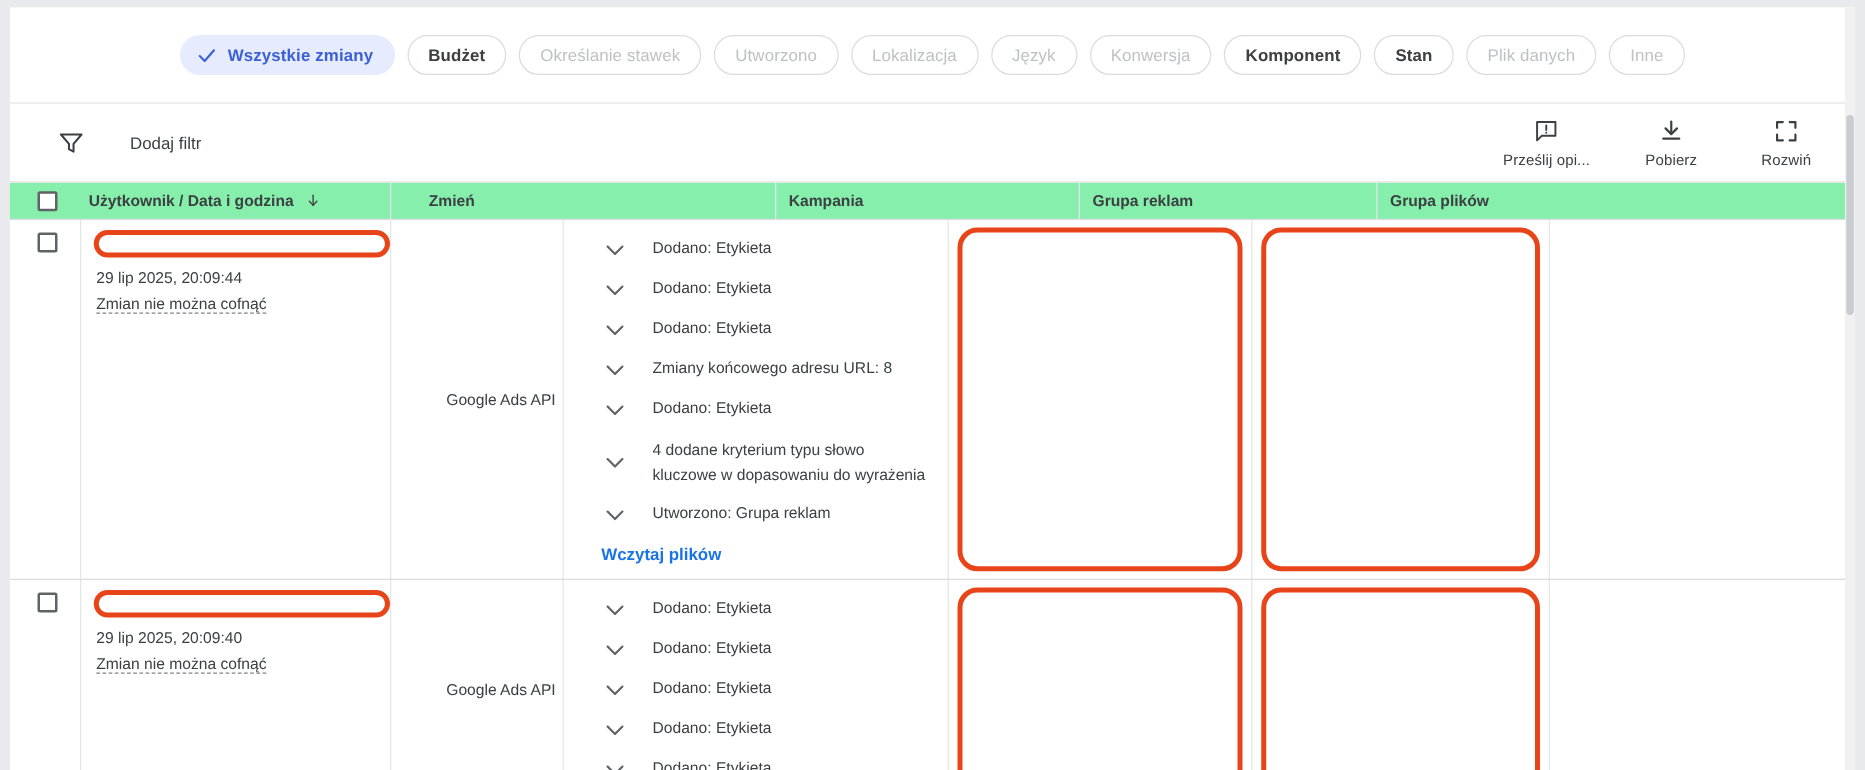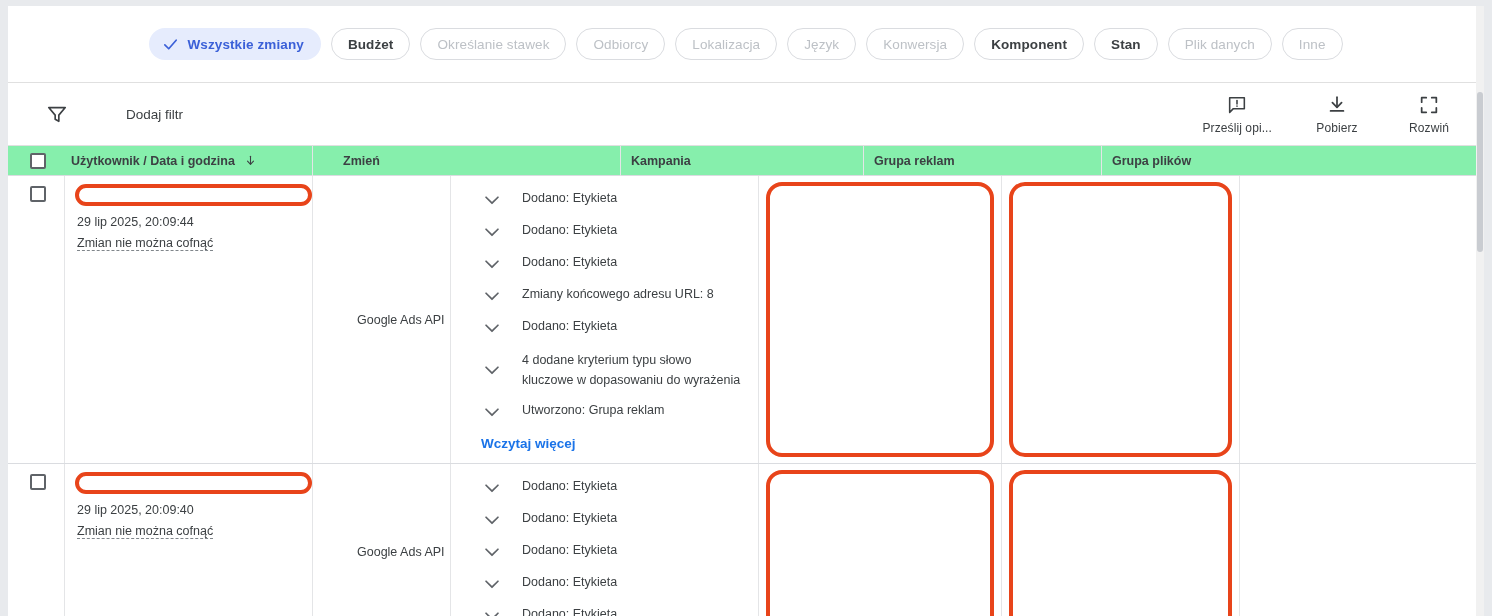--- a/index.html
+++ b/index.html
@@ -75,21 +75,21 @@
     background: #fff;
     border-bottom: 1px solid #e0e0e0;
     position: relative;
   }
   .funnel {
     width: 22px; height: 22px;
     flex: 0 0 auto;
     cursor: pointer;
   }
   .add-filter {
-    margin-left: 58px;
+    margin-left: 36px;
     font-size: 13.5px;
     color: #3c4043;
     cursor: pointer;
   }
   .toolbar-actions {
     margin-left: auto;
     display: flex;
     align-items: flex-start;
     gap: 38px;
     padding-right: 14px;
@@ -271,21 +271,21 @@
         </span>
         <span>Wszystkie zmiany</span>
       </div>
       <div class="chip">
         <span>Budżet</span>
       </div>
       <div class="chip disabled">
         <span>Określanie stawek</span>
       </div>
       <div class="chip disabled">
-        <span>Odbiorcy</span>
+        <span>Utworzono</span>
       </div>
       <div class="chip disabled">
         <span>Lokalizacja</span>
       </div>
       <div class="chip disabled">
         <span>Język</span>
       </div>
       <div class="chip disabled">
         <span>Konwersja</span>
       </div>
@@ -414,21 +414,21 @@
                   <polyline points="5.5,9 12,15.5 18.5,9"></polyline>
                 </svg></span>
               <span class="change-text">4 dodane kryterium typu słowo kluczowe w dopasowaniu do wyrażenia</span>
             </div>
             <div class="change-item">
               <span class="chev"><svg viewBox="0 0 24 24" width="22" height="22" fill="none" stroke="#5f6368" stroke-width="1.9" stroke-linecap="round" stroke-linejoin="round">
                   <polyline points="5.5,9 12,15.5 18.5,9"></polyline>
                 </svg></span>
               <span class="change-text">Utworzono: Grupa reklam</span>
             </div>
-            <div class="load-more">Wczytaj więcej</div>
+            <div class="load-more">Wczytaj plików</div>
           </div>
           <div class="cell c-camp">
             <div class="redact-box"></div>
           </div>
           <div class="cell c-grp">
             <div class="redact-box"></div>
           </div>
           <div class="cell c-file"></div>
         </div>
         <div class="row">

